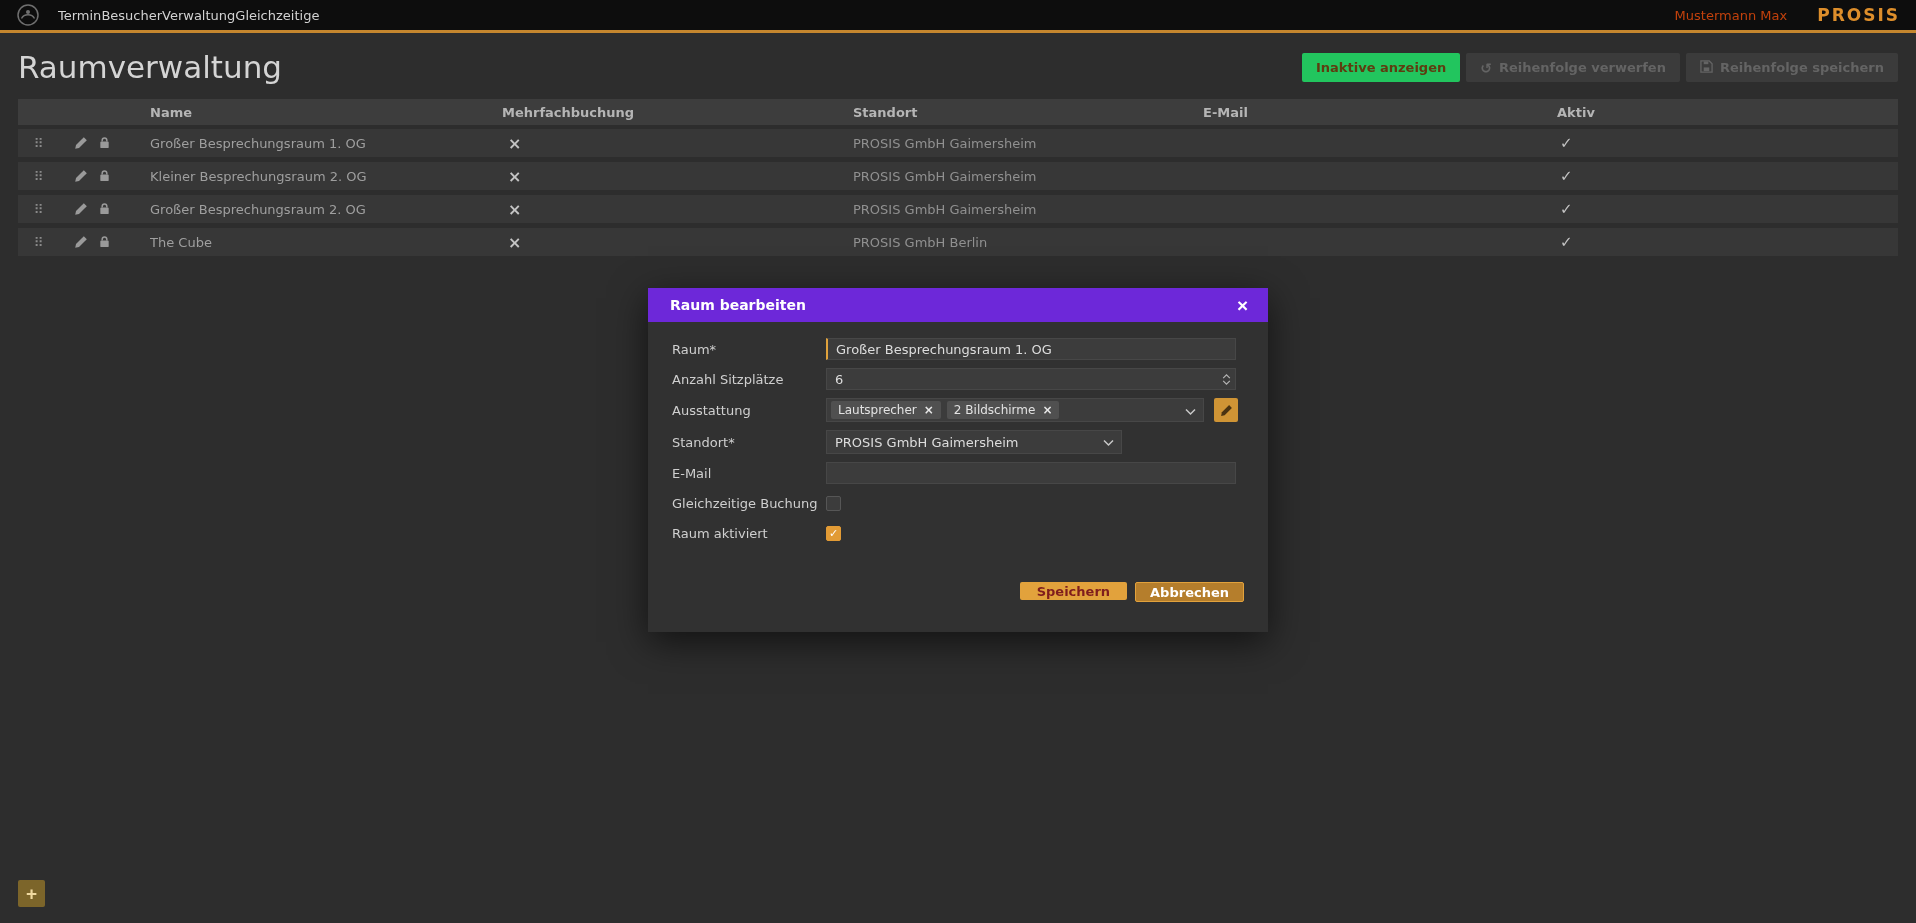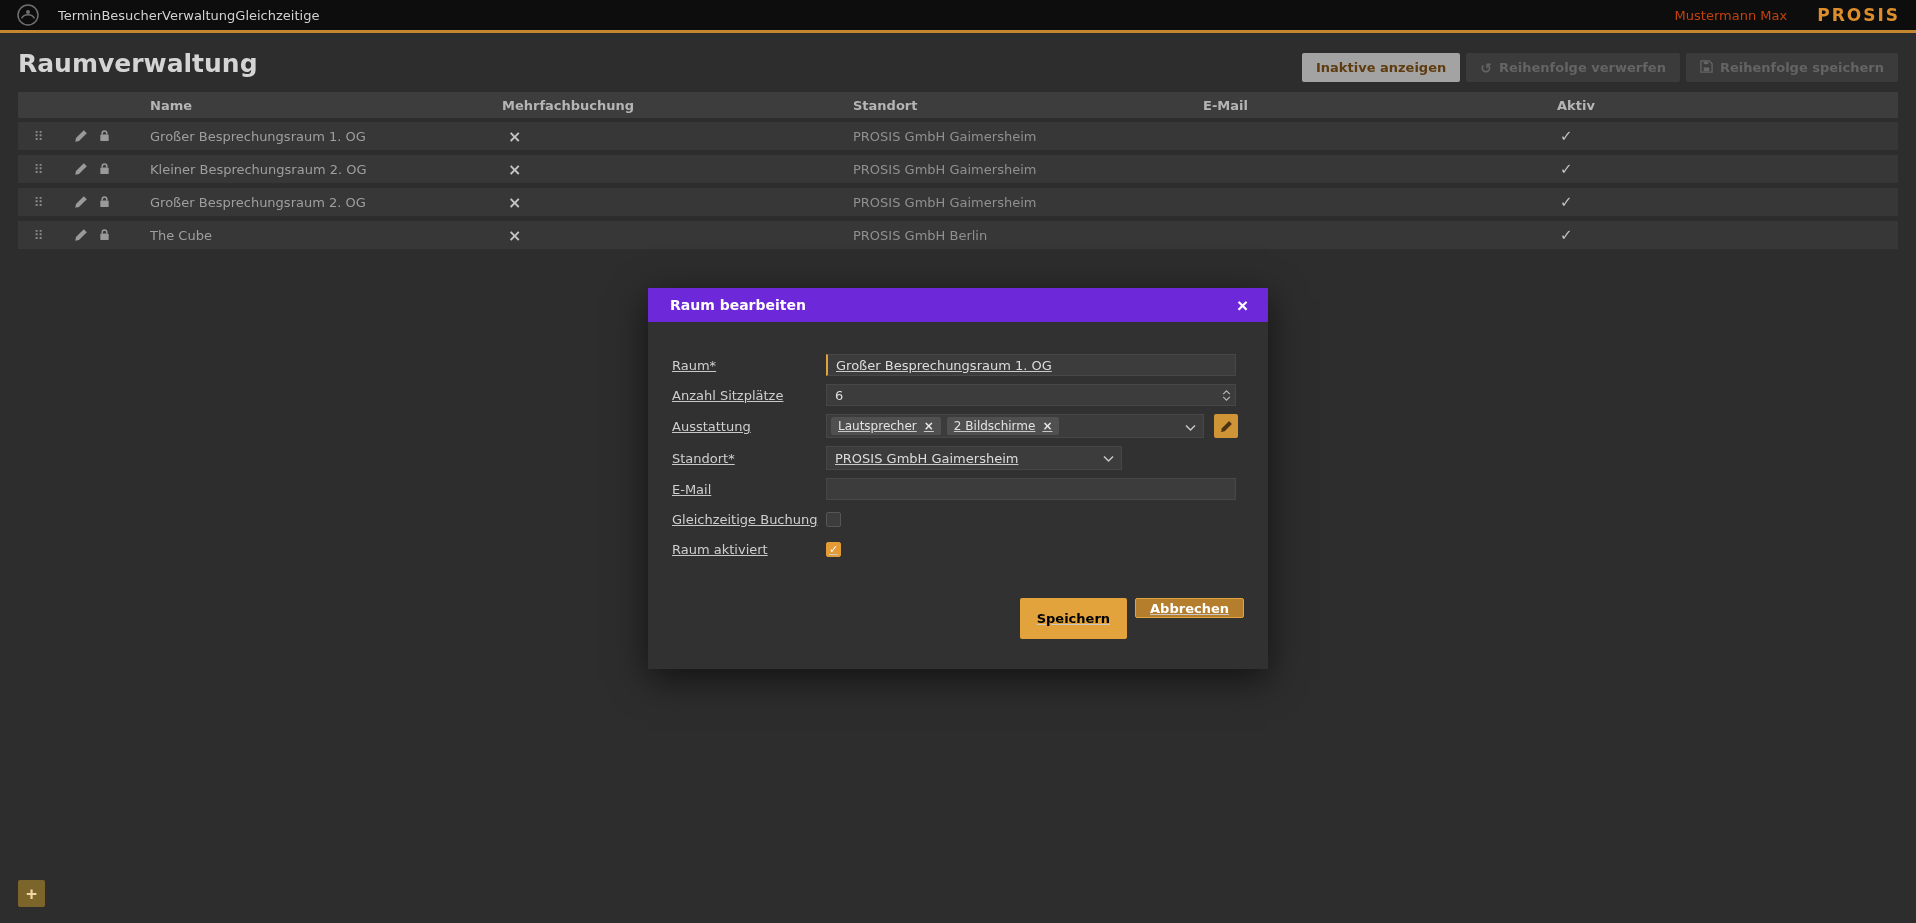--- a/index.html
+++ b/index.html
@@ -28,30 +28,30 @@
   }
   .topbar-right { margin-left:auto; display:flex; align-items:center; gap:30px; }
   .topbar-right .user { font-size:13px; color:#c2410c; cursor:pointer; }
   .topbar-right .brand {
     color:#dd8e2b; font-size:17px; font-weight:bold; letter-spacing:2px;
     font-family:"DejaVu Sans", sans-serif;
   }
 
   
   .page-header { position:relative; padding:16px 18px 14px 18px; }
-  .page-header h1 { font-size:25px; font-weight:700; color:#d4d4d4; }
+  .page-header h1 { font-size:31px; font-weight:400; color:#d4d4d4; }
   .header-actions {
     position:absolute; right:18px; top:20px; display:flex; gap:6px;
   }
   .btn {
     height:29px; border:none; border-radius:2px; font-size:13px; font-weight:bold;
     padding:0 14px; display:flex; align-items:center; gap:7px; cursor:pointer;
     font-family:"DejaVu Sans", sans-serif;
   }
-  .btn-orange { background:#a3a3a3; color:#5e3c10; }
+  .btn-orange { background:#22c55e; color:#5e3c10; }
   .btn-disabled { background:#3b3b3b; color:#646464; cursor:default; }
   .btn-disabled .bicon { font-size:14px; line-height:1; }
 
   
   .table { margin:0 18px; }
   .thead, .trow {
     display:grid;
     grid-template-columns:42px 90px 352px 351px 350px 354px auto;
     align-items:center;
   }
@@ -86,21 +86,21 @@
     box-shadow:0 10px 35px rgba(0,0,0,.6);
   }
   .modal-header {
     height:34px; background:#6d28d9; display:flex; align-items:center;
     padding:0 14px 0 22px; color:#ffffff; font-size:14px; font-weight:bold;
   }
   .modal-close {
     margin-left:auto; background:none; border:none; color:#ffffff;
     font-size:19px; font-weight:bold; cursor:pointer; line-height:1; padding:2px 6px;
   }
-  .modal-body { padding:32px 24px 30px 24px;text-decoration:underline; }
+  .modal-body { padding:16px 24px 30px 24px; }
   .field { display:flex; align-items:center; margin-bottom:8px; min-height:22px; }
   .field > label { width:154px; flex-shrink:0; font-size:13px; color:#cfcfcf; }
   .tinput {
     height:22px; width:410px; background:#3c3c3c; border:1px solid #474747;
     color:#dddddd; font-size:13px; padding:0 8px;
     font-family:"DejaVu Sans", sans-serif;
   }
   .accent-left { border-left:2px solid #e0a23c; }
   .num-wrap { position:relative; width:410px; }
   .num-wrap .tinput { width:100%; padding-right:20px; }
@@ -129,22 +129,22 @@
     color:#dddddd; position:relative; cursor:pointer;
   }
   .checkbox {
     width:15px; height:15px; background:#3c3c3c; border:1px solid #565656;
     border-radius:2px; cursor:pointer; display:flex; align-items:center;
     justify-content:center; font-size:11px; font-weight:bold; color:transparent;
   }
   .checkbox.checked { background:#e29b35; border-color:#e29b35; color:#ffffff; }
   .modal-footer { display:flex; justify-content:flex-end; gap:8px; margin-top:38px; }
   .btn-save {
-    height:41px; padding:0 17px; background:#e2a23c; border:none; border-radius:2px;
-    color:#000000; font-size:13px; font-weight:bold; cursor:pointer;
+    height:18px; padding:0 17px; background:#e2a23c; border:none; border-radius:2px;
+    color:#7f1d1d; font-size:13px; font-weight:bold; cursor:pointer;
     font-family:"DejaVu Sans", sans-serif;
   }
   .btn-cancel {
     height:20px; padding:0 14px; background:#b57e2c; border:1px solid #e2a23c;
     border-radius:2px; color:#ffffff; font-size:13px; font-weight:bold; cursor:pointer;
     font-family:"DejaVu Sans", sans-serif;
   }
 </style>
 </head>
 <body>

